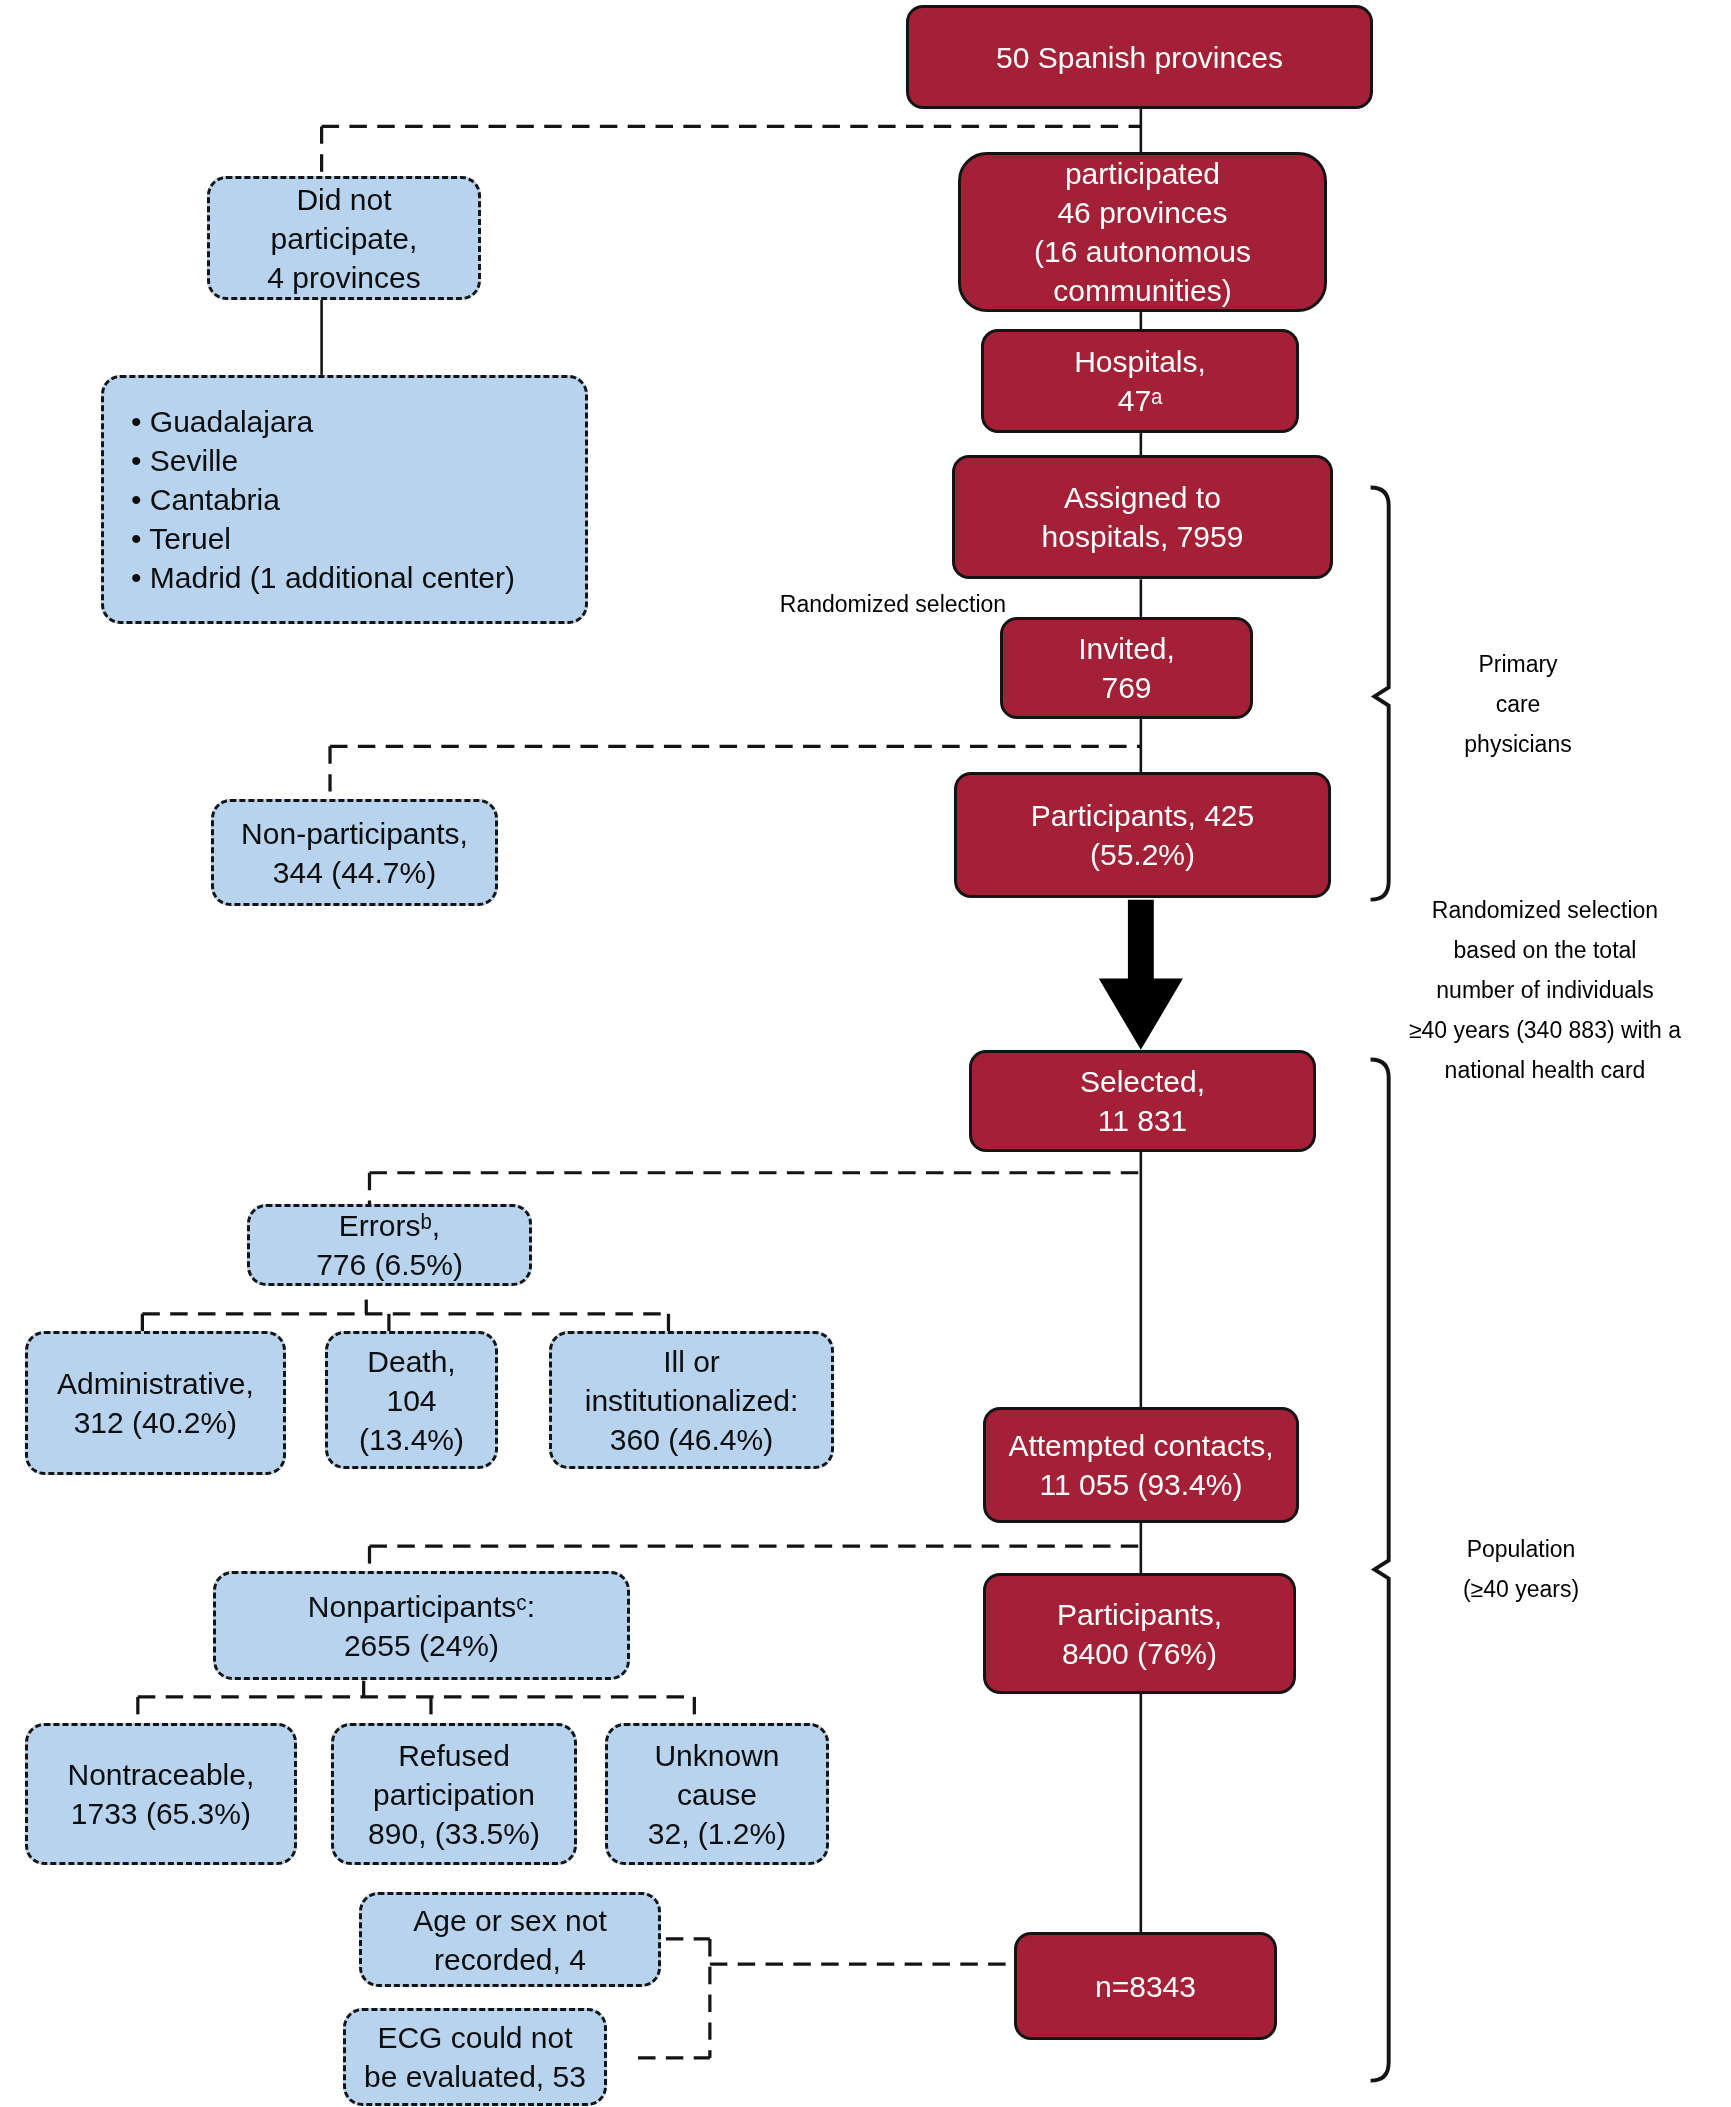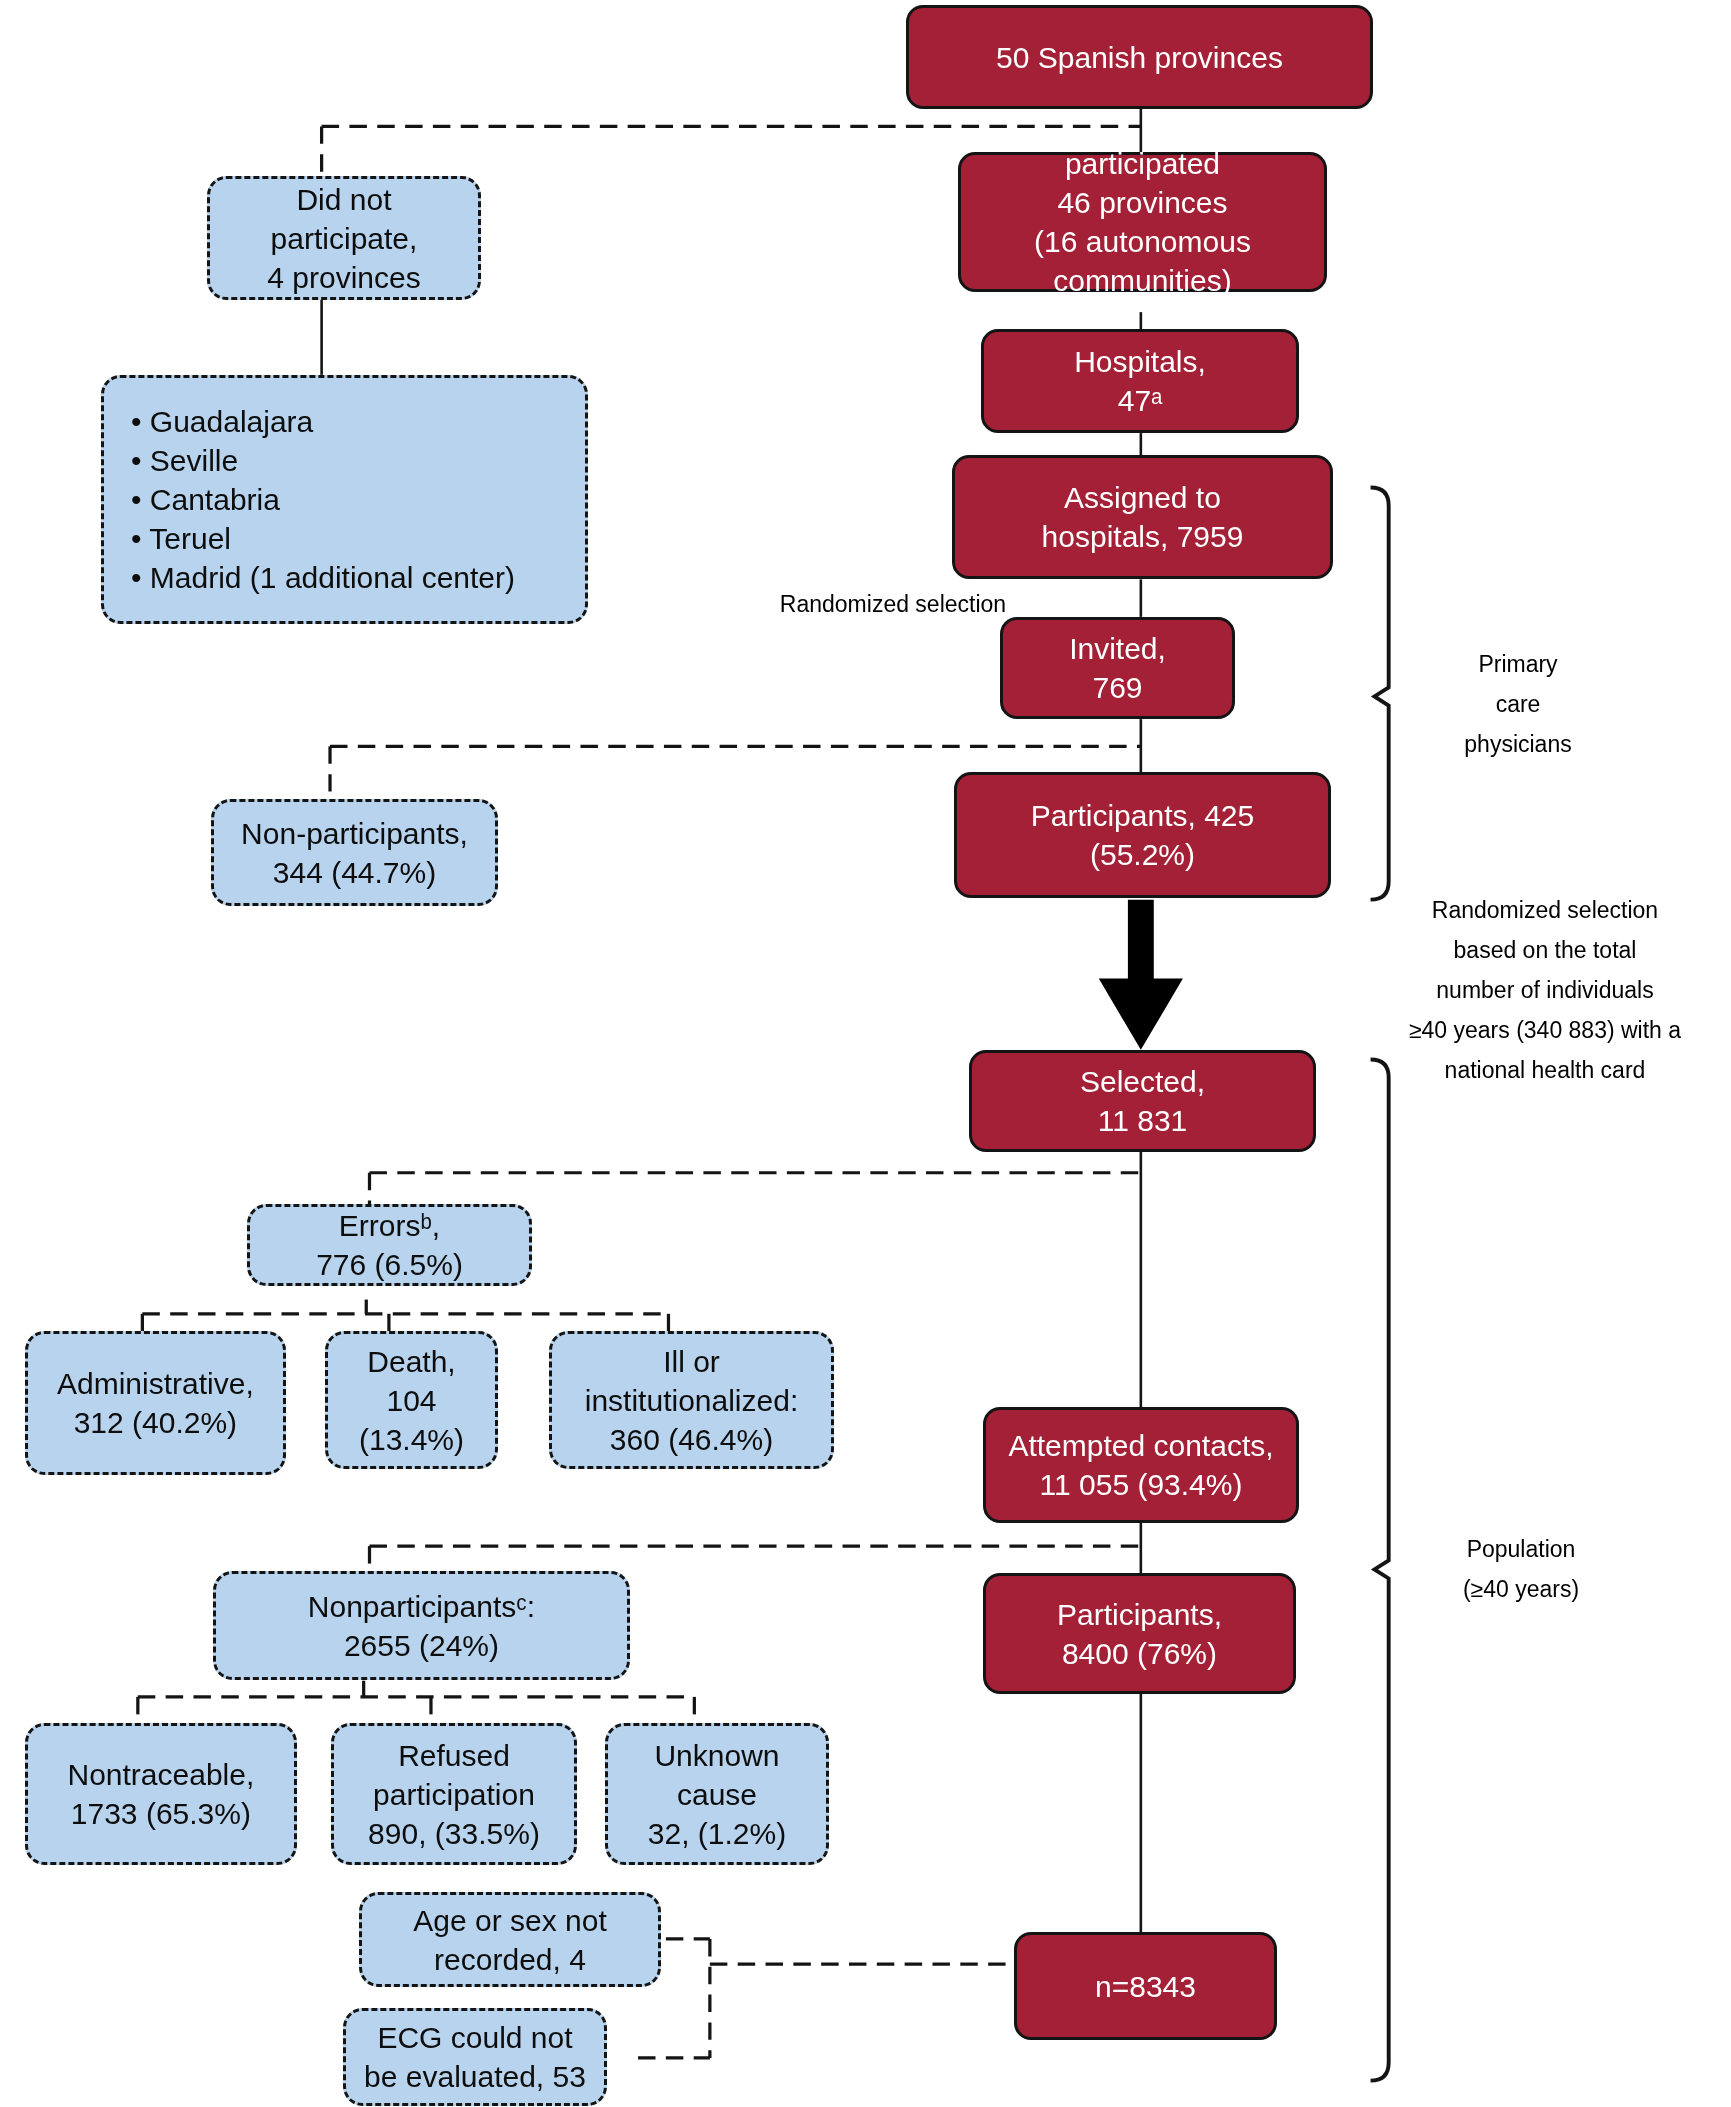--- a/index.html
+++ b/index.html
@@ -62,29 +62,29 @@
       <line x1="1097" y1="2996" x2="1097" y2="3180"></line>
       <line x1="986" y1="3180" x2="1097" y2="3180"></line>
       <line x1="1097" y1="3035" x2="1763" y2="3035"></line>
     </g>
     <polygon fill="#000" points="1743,1390 1783,1390 1783,1512 1828,1512 1763,1622 1698,1512 1743,1512"></polygon>
     <path stroke="#141414" stroke-width="6" fill="none" d="M 2118,753 Q 2146,753 2146,781 L 2146,1062 L 2124,1076 L 2146,1090 L 2146,1362 Q 2146,1390 2118,1390"></path>
     <path stroke="#141414" stroke-width="6" fill="none" d="M 2118,1637 Q 2146,1637 2146,1665 L 2146,2411 L 2124,2425 L 2146,2439 L 2146,3187 Q 2146,3215 2118,3215"></path>
   </svg>
 
   <div class="node rbox" style="left:906px;top:5.2px;width:467px;height:104px;">50 Spanish provinces</div>
-  <div class="node rbox" style="left:958px;top:152px;width:369px;height:140px;">participated
+  <div class="node rbox" style="left:958px;top:152px;width:369px;height:160px;border-radius:29px;">participated
 46 provinces
 (16 autonomous
 communities)</div>
   <div class="node rbox" style="left:981px;top:329px;width:318px;height:104px;">Hospitals,
 47ᵃ</div>
   <div class="node rbox" style="left:952px;top:455px;width:381px;height:124px;">Assigned to
 hospitals, 7959</div>
-  <div class="node rbox" style="left:1000px;top:617px;width:235px;height:102px;">Invited,
+  <div class="node rbox" style="left:1000px;top:617px;width:253px;height:102px;">Invited,
 769</div>
   <div class="node rbox" style="left:954px;top:772px;width:377px;height:126px;">Participants, 425
 (55.2%)</div>
   <div class="node rbox" style="left:969px;top:1050px;width:347px;height:102px;">Selected,
 11 831</div>
   <div class="node rbox" style="left:983px;top:1407px;width:316px;height:116px;">Attempted contacts,
 11 055 (93.4%)</div>
   <div class="node rbox" style="left:983px;top:1573px;width:313px;height:121px;">Participants,
 8400 (76%)</div>
   <div class="node rbox" style="left:1014px;top:1932px;width:263px;height:108px;">n=8343</div>

